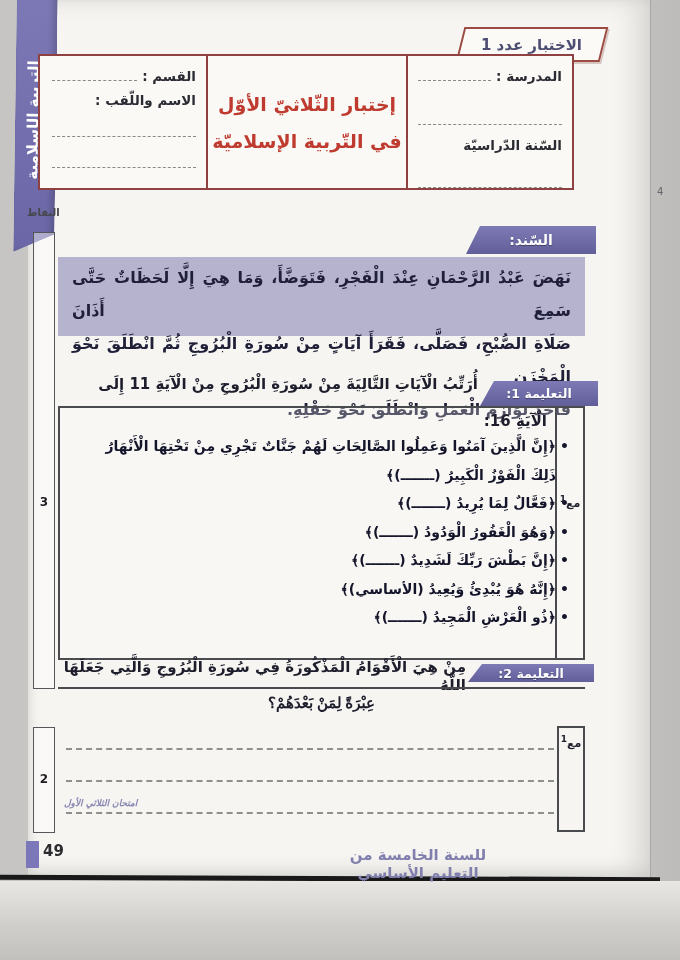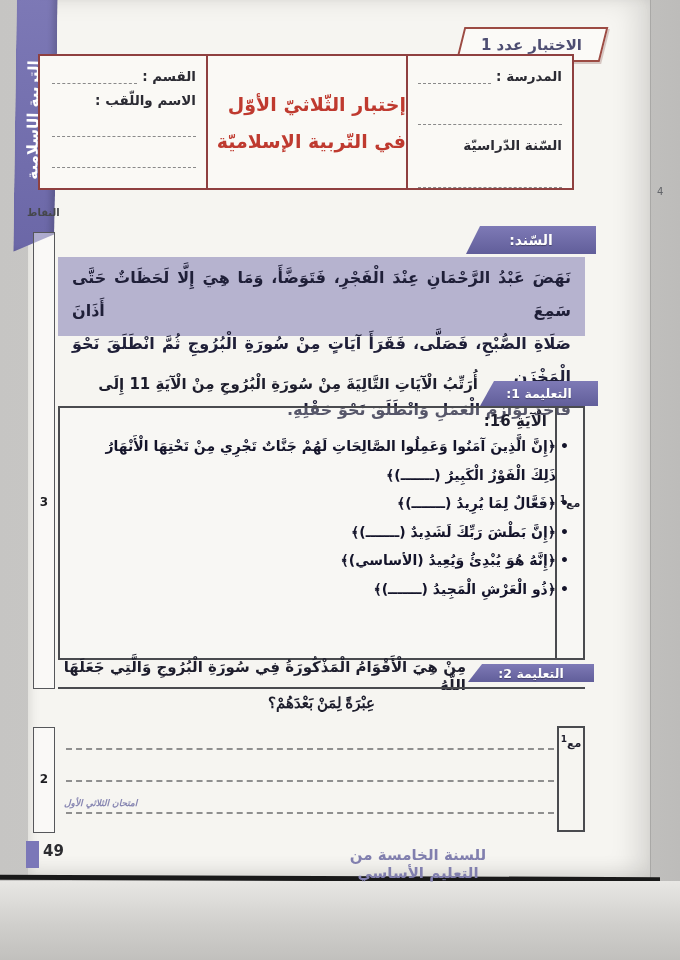--- a/index.html
+++ b/index.html
@@ -33,23 +33,23 @@
     border:2px solid #9c4b43;transform:skewX(-14deg);display:flex;align-items:center;justify-content:center;
     box-shadow:2px 2px 0 rgba(120,60,55,.25);}
   .exam-tab .t{transform:skewX(14deg);font-size:15px;font-weight:bold;color:#4e4e72;direction:rtl;}
 
   
   .header-box{position:absolute;left:38px;top:54px;width:536px;height:136px;border:2px solid #8f4040;
     box-sizing:border-box;display:flex;direction:rtl;background:#faf9f5;}
   .hcol{box-sizing:border-box;padding:12px 10px 8px;font-weight:bold;font-size:13.5px;color:#2b2b33;direction:rtl;}
   .col-school{width:166px;border-left:2px solid #8f4040;}
   .col-title{width:200px;border-left:2px solid #8f4040;display:flex;flex-direction:column;
-    justify-content:center;align-items:flex-start;gap:15px;color:#bf3a2f;font-weight:bold;font-size:19px;padding:0;}
+    justify-content:center;align-items:center;gap:15px;color:#bf3a2f;font-weight:bold;font-size:19px;padding:0;}
   .col-name{width:164px;}
-  .fld-line{display:flex;align-items:flex-end;gap:5px;}
+  .fld-line{display:flex;align-items:flex-start;gap:5px;}
   .dash-fill{flex:1;border-bottom:1.5px dashed #8a8a8a;height:.9em;}
   .dash-row{border-bottom:1.5px dashed #8a8a8a;height:16px;}
   .col-school .fld-line{margin-bottom:24px;}
   .col-school .dash-row{margin-bottom:12px;}
   .col-school .ylabel{margin-bottom:18px;}
   .col-name .fld-line{margin-bottom:8px;}
   .col-name .nlabel{margin-bottom:12px;}
   .col-name .dash-row{margin-bottom:14px;}
 
   
@@ -159,20 +159,21 @@
   </div>
 
   <div class="ptab t1-tab">التعليمة 1:</div>
   <div class="instr t1-line1">أُرَتِّبُ الْآيَاتِ التَّالِيَةَ مِنْ سُورَةِ الْبُرُوجِ مِنْ الْآيَةِ 11 إِلَى</div>
 
   <div class="vbox">
     <div class="ayah16">الْآيَةِ 16:</div>
     <ul class="verses">
       <li>﴿إِنَّ الَّذِينَ آمَنُوا وَعَمِلُوا الصَّالِحَاتِ لَهُمْ جَنَّاتٌ تَجْرِي مِنْ تَحْتِهَا الْأَنْهَارُ ذَلِكَ الْفَوْزُ الْكَبِيرُ (ـــــــ)﴾</li>
       <li>﴿فَعَّالٌ لِمَا يُرِيدُ (ـــــــ)﴾</li>
+      <li>﴿وَهُوَ الْغَفُورُ الْوَدُودُ (ـــــــ)﴾</li>
       <li>﴿إِنَّ بَطْشَ رَبِّكَ لَشَدِيدٌ (ـــــــ)﴾</li>
       <li>﴿إِنَّهُ هُوَ يُبْدِئُ وَيُعِيدُ (الأساسي)﴾</li>
       <li>﴿ذُو الْعَرْشِ الْمَجِيدُ (ـــــــ)﴾</li>
     </ul>
     <div class="crit-cell">
       <span class="crit" style="top:86px;"><span>مع</span><sup>1</sup></span>
     </div>
   </div>
 
   <div class="ptab t2-tab">التعليمة 2:</div>

